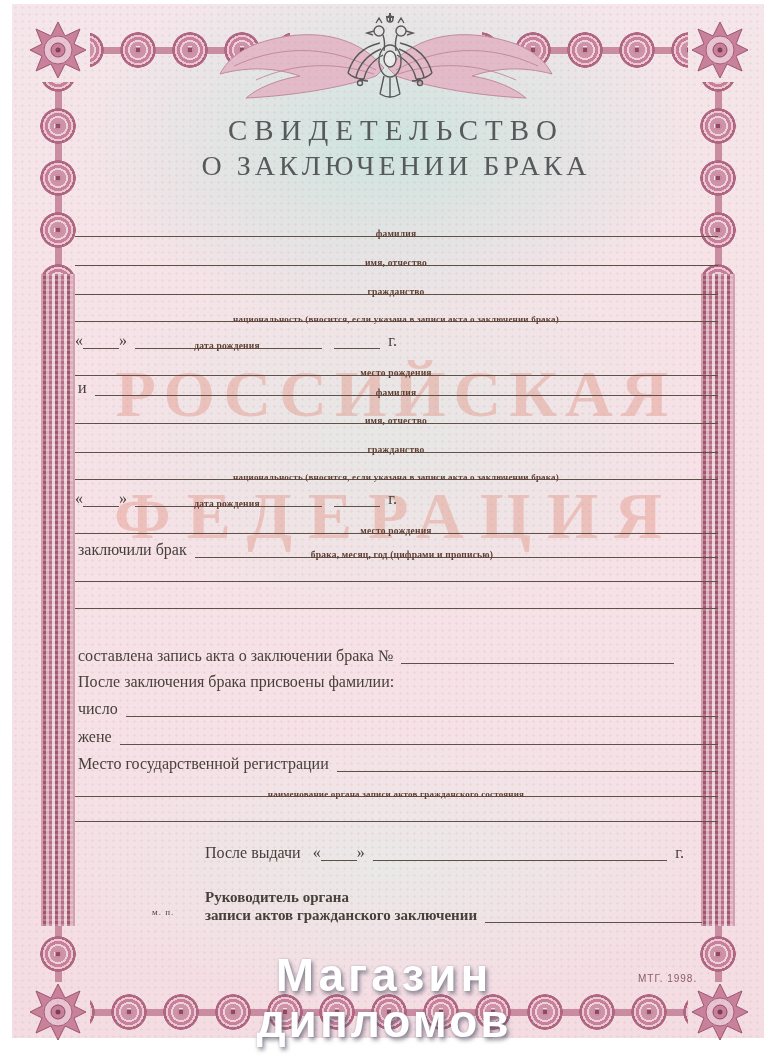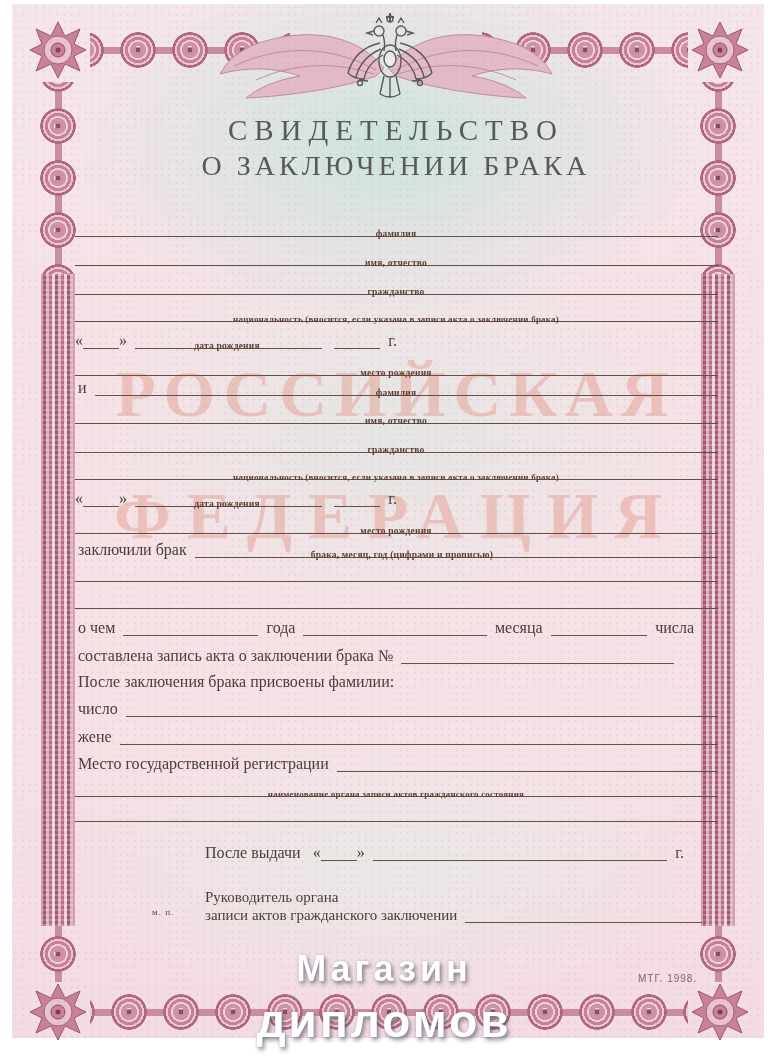--- a/index.html
+++ b/index.html
@@ -48,30 +48,30 @@
   .t1{top:110px;font-size:29px;letter-spacing:7px;}
   .t2{top:146px;font-size:28px;letter-spacing:4px;}
   .row{position:absolute;display:flex;align-items:flex-end;z-index:5;
     font-family:"Liberation Serif",serif;font-size:16px;color:#46403a;line-height:1;}
   .u{border-bottom:1px solid #5e5148;height:1.05em;display:inline-block;}
   .fill{flex:1;}
   .lab{position:absolute;z-index:5;text-align:center;font-family:"Liberation Serif",serif;
     font-weight:700;font-size:9.5px;color:#5e4034;letter-spacing:0.2px;}
   .txt{white-space:pre;}
   .sp8{width:8px;} .sp12{width:12px;}
-  .bold{font-weight:400;justify-content:center;}
+  .bold{font-weight:700;justify-content:center;}
   .small{font-size:9px;letter-spacing:1px;color:#4d463f;margin-top:23px;}
   .wm{position:absolute;left:0;width:768px;text-align:center;z-index:1;
     font-family:"Liberation Serif",serif;font-weight:700;color:rgba(221,113,90,0.30);}
   .wm1{top:352px;font-size:66px;letter-spacing:8px;}
   .wm2{top:474px;font-size:66px;letter-spacing:16px;}
   .shop{position:absolute;left:0;width:768px;text-align:center;z-index:10;
     font-family:"Liberation Sans",sans-serif;font-weight:700;color:#ffffff;
     text-shadow:2px 3px 4px rgba(80,80,100,0.65),0 0 2px rgba(130,130,150,0.5);}
-  .shop1{top:948px;font-size:36px;letter-spacing:4px;}
+  .shop1{top:948px;font-size:46px;letter-spacing:4px;}
   .shop2{top:994px;font-size:46px;letter-spacing:3px;}
   .print-code{position:absolute;left:626px;top:969px;z-index:5;
     font-family:"Liberation Sans",sans-serif;font-size:10px;color:#8a5b66;letter-spacing:1px;}
 </style>
 </head>
 <body>
 
 <div class="paper">
 
   <svg class="star" style="left:16px;top:16px" viewBox="0 0 60 60">
@@ -232,35 +232,20 @@
   </div>
   <div class="lab" style="left:180px;width:420px;top:546px">брака, месяц, год (цифрами и прописью)</div>
 
   <div class="row" style="left:63px;right:46px;top:561px;height:17px">
       <span class="u fill"></span>
     </div>
   <div class="row" style="left:63px;right:46px;top:588px;height:17px">
       <span class="u fill"></span>
     </div>
 
-  <div class="row" style="left:66px;right:70px;top:614px;height:18px">
-    <span class="txt">о чем</span>
-    <span class="sp8"></span>
-    <span class="u" style="flex:1.4"></span>
-    <span class="sp8"></span>
-    <span class="txt">года</span>
-    <span class="sp8"></span>
-    <span class="u" style="flex:1.9"></span>
-    <span class="sp8"></span>
-    <span class="txt">месяца</span>
-    <span class="sp8"></span>
-    <span class="u" style="flex:1"></span>
-    <span class="sp8"></span>
-    <span class="txt">числа</span>
-  </div>
 
   <div class="row" style="left:66px;right:90px;top:642px;height:18px">
     <span class="txt">составлена запись акта о заключении брака №</span>
     <span class="sp8"></span>
     <span class="u fill"></span>
   </div>
 
   <div class="row" style="left:66px;top:668px;height:18px">
     <span class="txt">После заключения брака присвоены фамилии:</span>
   </div>

